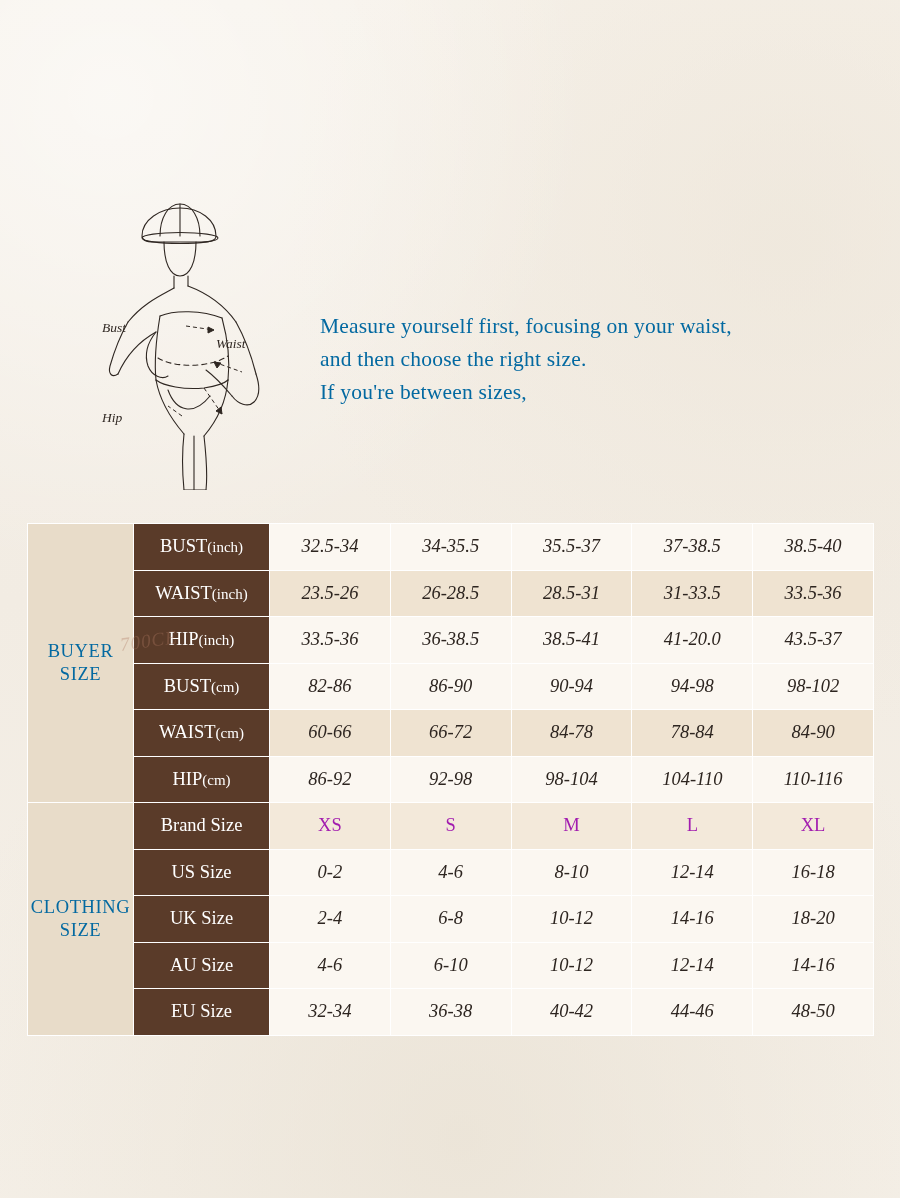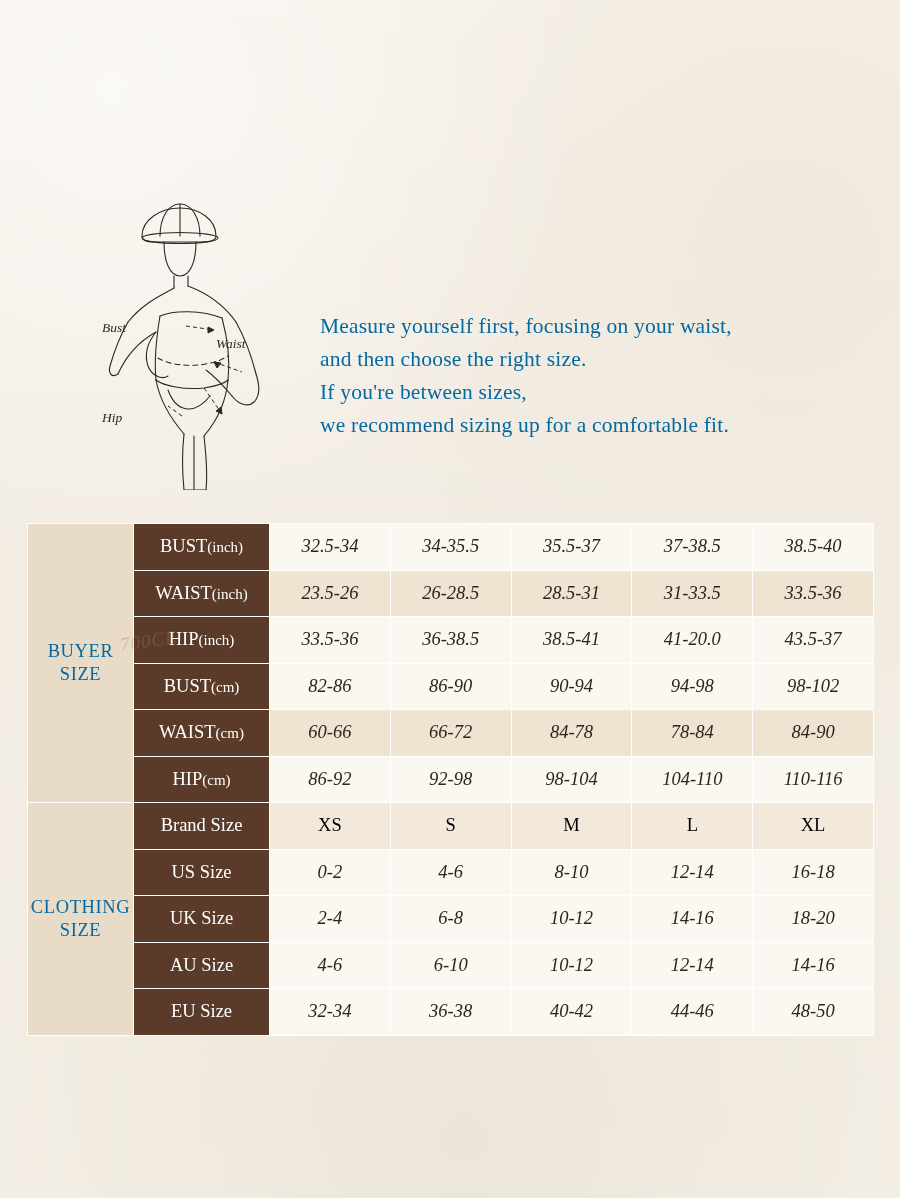--- a/index.html
+++ b/index.html
@@ -104,21 +104,21 @@
   .val {
     font-style: italic;
     color: #2d2520;
   }
   .row-light td.val { background: #fbf7f1; }
   .row-dark  td.val { background: #efe3d1; }
   .row-mid   td.val { background: #f6efe4; }
 
   .brand-val {
     font-style: normal;
-    color: #000000;
+    color: #a21caf;
     font-size: 21px;
     background: #f3e9da !important;
   }
 
   
   .watermark {
     position: absolute;
     left: 120px;
     top: 630px;
     font-size: 19px;
@@ -201,21 +201,20 @@
         <text class="fig-label" x="38" y="142">Bust</text>
         <text class="fig-label" x="152" y="158">Waist</text>
         <text class="fig-label" x="38" y="232">Hip</text>
       </svg>
     </div>
 
     <div class="intro-text">
       <div>Measure yourself first, focusing on your waist,</div>
       <div>and then choose the right size.</div>
       <div>If you're between sizes,</div>
-      <div>we recommend sizing up for a comfortable fit.</div>
     </div>
   </div>
 
   <table class="size-table">
     <colgroup>
       <col class="c-group">
       <col class="c-label">
       <col class="c-val">
         <col class="c-val">
         <col class="c-val">

